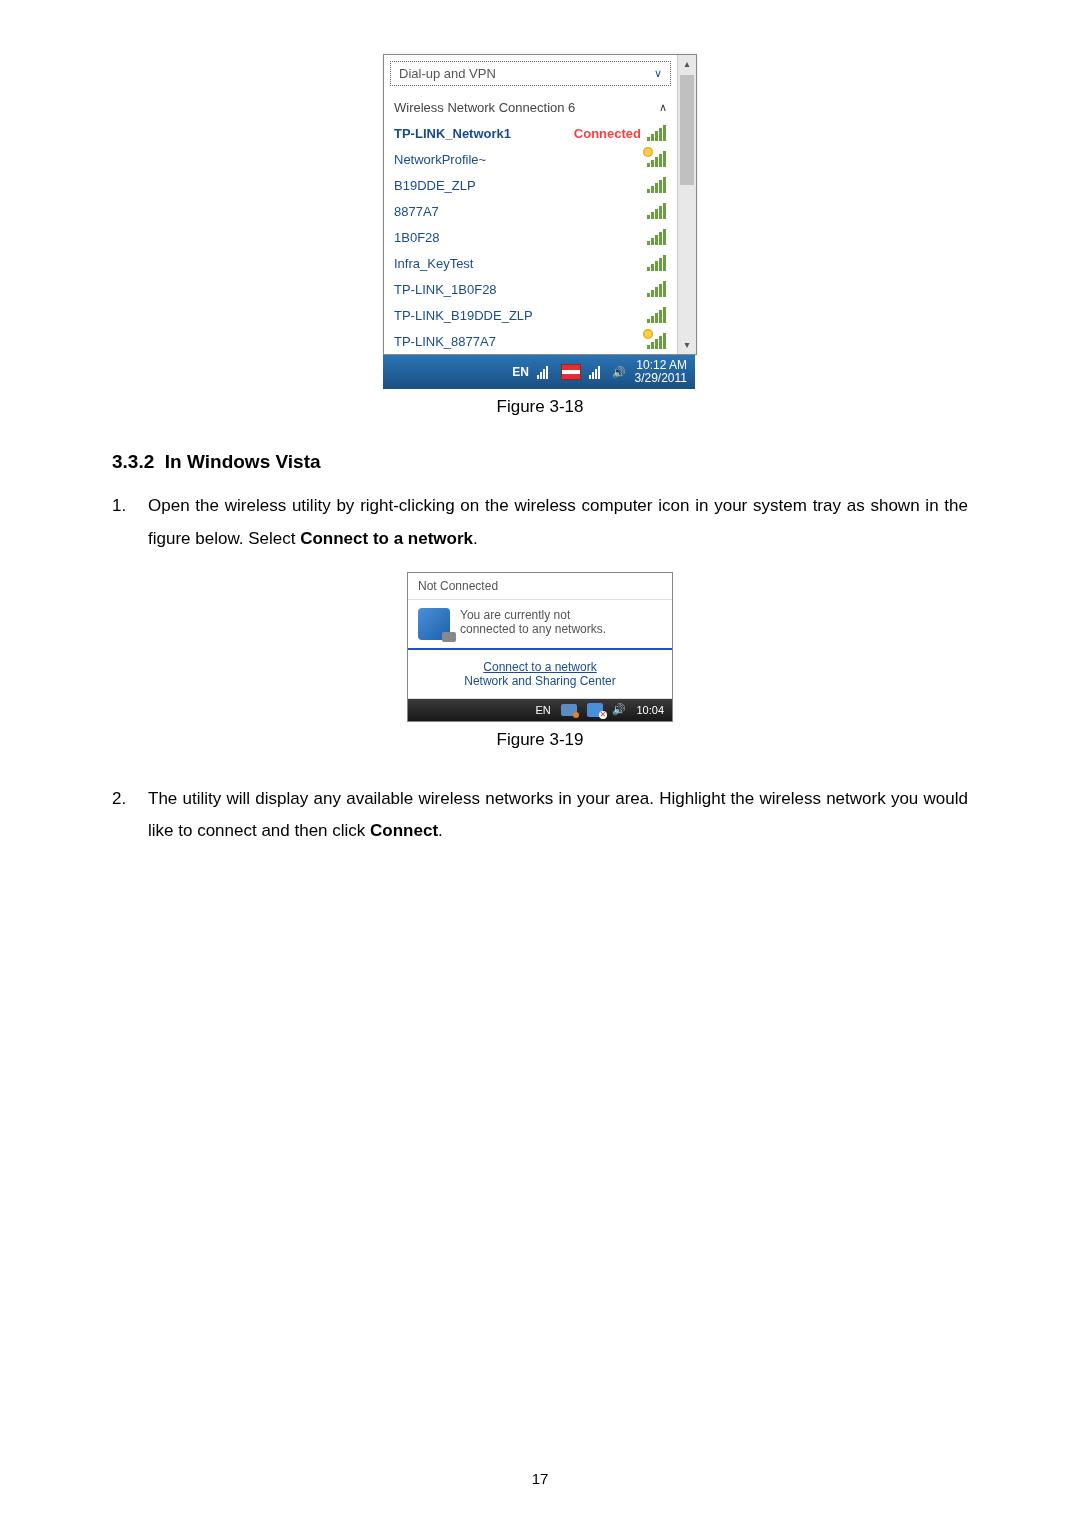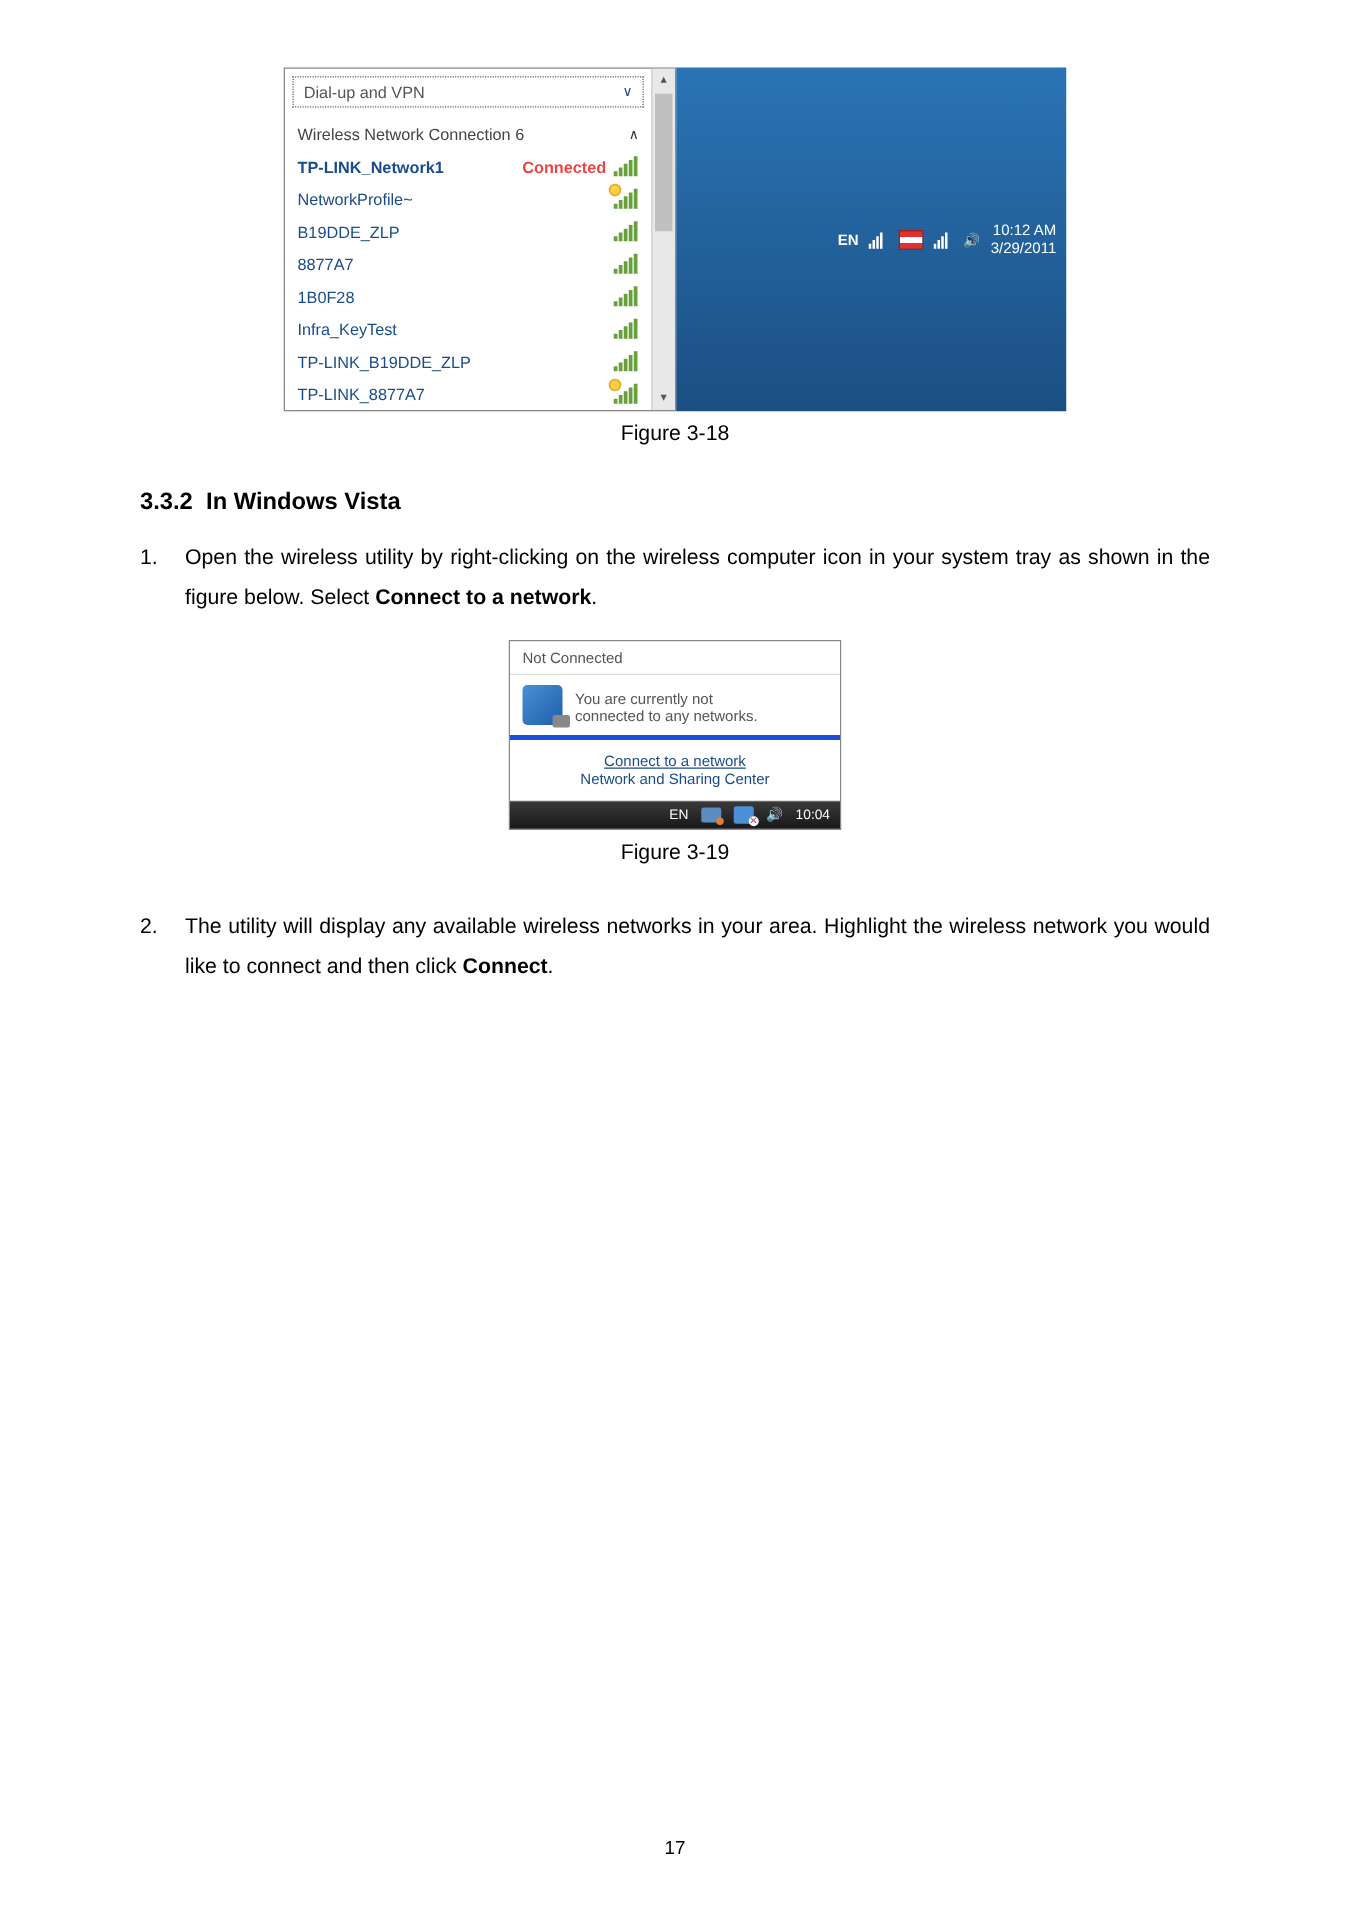--- a/index.html
+++ b/index.html
@@ -216,24 +216,24 @@
     font-family: 'Segoe UI', Arial, sans-serif;
     font-size: 12px;
   }
   .vista-row1 {
     padding: 6px 10px;
     border-bottom: 1px solid #ddd;
     color: #555;
   }
   .vista-row2 {
     display: flex;
-    align-items: flex-end;
+    align-items: flex-start;
     gap: 10px;
     padding: 8px 10px;
-    border-bottom: 4px solid #1d4ed8;
+    border-bottom: 2px solid #1d4ed8;
   }
   .vista-netcenter-icon {
     width: 32px;
     height: 32px;
     background: linear-gradient(135deg, #4a90d9, #1b5fa8);
     border-radius: 4px;
     position: relative;
   }
   .vista-netcenter-icon::after {
     content: "";
@@ -312,21 +312,21 @@
     color: #1a4c8b;
   }
 </style>
 </head>
 <body>
 
 <div class="page">
 
 
   <div class="figure-wrap">
-    <div style="display:flex;flex-direction:row;align-items:stretch;">
+    <div style="display:flex;flex-direction:column;align-items:stretch;">
       <div class="win7-popup">
         <div class="win7-main">
           <div class="dialup-row">
             <span>Dial-up and VPN</span>
             <span class="chev">∨</span>
           </div>
           <div class="net-row header">
             <span class="left">Wireless Network Connection 6</span>
             <span class="chev" style="color:#333;">∧</span>
           </div>
@@ -377,20 +377,30 @@
                 <span class="signal-icon"><span class="wifi-bars">
                     <span style="height: 4px;"></span>
                     <span style="height: 7px;"></span>
                     <span style="height: 10px;"></span>
                     <span style="height: 13px;"></span>
                     <span style="height: 16px;"></span>
                   </span></span>
               </div>
               <div class="net-row">
                 <span class="left">Infra_KeyTest</span>
+                <span class="signal-icon"><span class="wifi-bars">
+                    <span style="height: 4px;"></span>
+                    <span style="height: 7px;"></span>
+                    <span style="height: 10px;"></span>
+                    <span style="height: 13px;"></span>
+                    <span style="height: 16px;"></span>
+                  </span></span>
+              </div>
+              <div class="net-row">
+                <span class="left">TP-LINK_1B0F28</span>
                 <span class="signal-icon"><span class="wifi-bars">
                     <span style="height: 4px;"></span>
                     <span style="height: 7px;"></span>
                     <span style="height: 10px;"></span>
                     <span style="height: 13px;"></span>
                     <span style="height: 16px;"></span>
                   </span></span>
               </div>
               <div class="net-row">
                 <span class="left">TP-LINK_B19DDE_ZLP</span>

